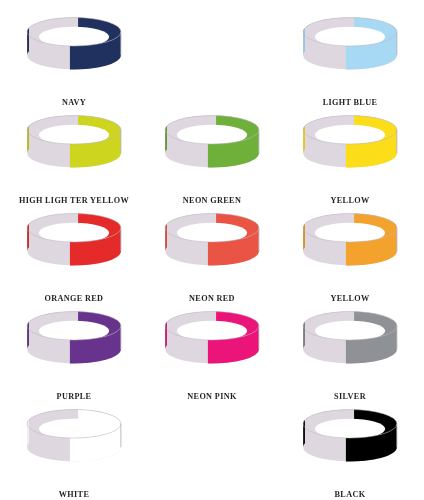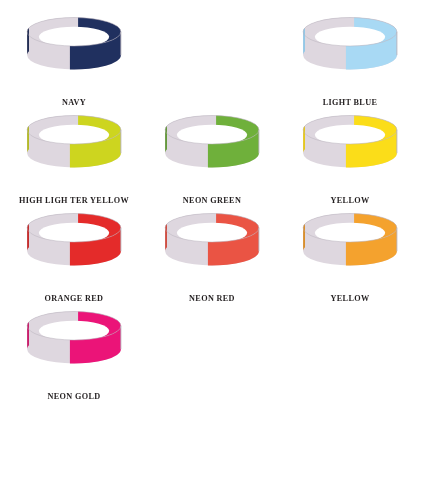--- a/index.html
+++ b/index.html
@@ -190,27 +190,91 @@
         </svg>
         <div class="swatch-label">YELLOW</div>
       </div>
     </div>
     <div class="swatch-row">
       <div class="swatch-cell">
         <svg class="band-art" viewBox="0 0 132 86" preserveAspectRatio="xMidYMid meet">
           <g>
             <ellipse cx="66" cy="26" rx="56" ry="17" fill="#ded7df"></ellipse>
             <path d="M 10 26.000000000000004 A 56 17 0 0 1 122 25.999999999999996 L 122 54 A 56 17 0 0 0 10 54 Z" fill="#ded7df"></path>
+            <path d="M 70.88072159386884 9.064690132440326 A 56 17 0 0 1 122 25.999999999999996 L 122 54 A 56 17 0 0 0 70.88072159386884 37.064690132440326 Z" fill="#68338c"></path>
+            <ellipse cx="66" cy="32" rx="42" ry="12" fill="#ffffff"></ellipse>
+            <path d="M 122 26 A 56 17 0 0 1 10 26.000000000000004 L 10 54 A 56 17 0 0 0 122 54 Z" fill="#ded7df"></path>
+            <path d="M 122 26 A 56 17 0 0 1 61.11927840613114 42.935309867559674 L 61.11927840613114 70.93530986755968 A 56 17 0 0 0 122 54 Z" fill="#68338c"></path>
+            <path d="M 10.076746053743868 25.11028874386996 A 56 17 0 0 1 12.169345027454142 21.314164951111017 L 12.169345027454142 49.31416495111102 A 56 17 0 0 0 10.076746053743868 53.11028874386996 Z" fill="#532872"></path>
+            <path d="M 122 26 A 56 17 0 1 1 122 25.999999999999996 L 122 54 A 56 17 0 1 0 122 54 Z" fill="none" stroke="#b9b2bd" stroke-width="0.6"></path>
+            <ellipse cx="66" cy="26" rx="56" ry="17" fill="none" stroke="#b9b2bd" stroke-width="0.6"></ellipse>
+          </g>
+        </svg>
+        <div class="swatch-label">PURPLE</div>
+      </div>
+      <div class="swatch-cell">
+        <svg class="band-art" viewBox="0 0 132 86" preserveAspectRatio="xMidYMid meet">
+          <g>
+            <ellipse cx="66" cy="26" rx="56" ry="17" fill="#ded7df"></ellipse>
+            <path d="M 10 26.000000000000004 A 56 17 0 0 1 122 25.999999999999996 L 122 54 A 56 17 0 0 0 10 54 Z" fill="#ded7df"></path>
             <path d="M 70.88072159386884 9.064690132440326 A 56 17 0 0 1 122 25.999999999999996 L 122 54 A 56 17 0 0 0 70.88072159386884 37.064690132440326 Z" fill="#eb1478"></path>
             <ellipse cx="66" cy="32" rx="42" ry="12" fill="#ffffff"></ellipse>
             <path d="M 122 26 A 56 17 0 0 1 10 26.000000000000004 L 10 54 A 56 17 0 0 0 122 54 Z" fill="#ded7df"></path>
             <path d="M 122 26 A 56 17 0 0 1 61.11927840613114 42.935309867559674 L 61.11927840613114 70.93530986755968 A 56 17 0 0 0 122 54 Z" fill="#eb1478"></path>
             <path d="M 10.076746053743868 25.11028874386996 A 56 17 0 0 1 12.169345027454142 21.314164951111017 L 12.169345027454142 49.31416495111102 A 56 17 0 0 0 10.076746053743868 53.11028874386996 Z" fill="#c80f63"></path>
             <path d="M 122 26 A 56 17 0 1 1 122 25.999999999999996 L 122 54 A 56 17 0 1 0 122 54 Z" fill="none" stroke="#b9b2bd" stroke-width="0.6"></path>
             <ellipse cx="66" cy="26" rx="56" ry="17" fill="none" stroke="#b9b2bd" stroke-width="0.6"></ellipse>
           </g>
         </svg>
-        <div class="swatch-label">NEON GOLD</div>
-      </div>
-    </div>
-    <div class="swatch-row">
+        <div class="swatch-label">NEON PINK</div>
+      </div>
+      <div class="swatch-cell">
+        <svg class="band-art" viewBox="0 0 132 86" preserveAspectRatio="xMidYMid meet">
+          <g>
+            <ellipse cx="66" cy="26" rx="56" ry="17" fill="#ded7df"></ellipse>
+            <path d="M 10 26.000000000000004 A 56 17 0 0 1 122 25.999999999999996 L 122 54 A 56 17 0 0 0 10 54 Z" fill="#ded7df"></path>
+            <path d="M 70.88072159386884 9.064690132440326 A 56 17 0 0 1 122 25.999999999999996 L 122 54 A 56 17 0 0 0 70.88072159386884 37.064690132440326 Z" fill="#8e9195"></path>
+            <ellipse cx="66" cy="32" rx="42" ry="12" fill="#ffffff"></ellipse>
+            <path d="M 122 26 A 56 17 0 0 1 10 26.000000000000004 L 10 54 A 56 17 0 0 0 122 54 Z" fill="#ded7df"></path>
+            <path d="M 122 26 A 56 17 0 0 1 61.11927840613114 42.935309867559674 L 61.11927840613114 70.93530986755968 A 56 17 0 0 0 122 54 Z" fill="#8e9195"></path>
+            <path d="M 10.076746053743868 25.11028874386996 A 56 17 0 0 1 12.169345027454142 21.314164951111017 L 12.169345027454142 49.31416495111102 A 56 17 0 0 0 10.076746053743868 53.11028874386996 Z" fill="#75787c"></path>
+            <path d="M 122 26 A 56 17 0 1 1 122 25.999999999999996 L 122 54 A 56 17 0 1 0 122 54 Z" fill="none" stroke="#b9b2bd" stroke-width="0.6"></path>
+            <ellipse cx="66" cy="26" rx="56" ry="17" fill="none" stroke="#b9b2bd" stroke-width="0.6"></ellipse>
+          </g>
+        </svg>
+        <div class="swatch-label">SILVER</div>
+      </div>
+    </div>
+    <div class="swatch-row">
+      <div class="swatch-cell">
+        <svg class="band-art" viewBox="0 0 132 86" preserveAspectRatio="xMidYMid meet">
+          <g>
+            <ellipse cx="66" cy="26" rx="56" ry="17" fill="#ded7df"></ellipse>
+            <path d="M 10 26.000000000000004 A 56 17 0 0 1 122 25.999999999999996 L 122 54 A 56 17 0 0 0 10 54 Z" fill="#ded7df"></path>
+            <path d="M 70.88072159386884 9.064690132440326 A 56 17 0 0 1 122 25.999999999999996 L 122 54 A 56 17 0 0 0 70.88072159386884 37.064690132440326 Z" fill="#ffffff"></path>
+            <ellipse cx="66" cy="32" rx="42" ry="12" fill="#ffffff"></ellipse>
+            <path d="M 122 26 A 56 17 0 0 1 10 26.000000000000004 L 10 54 A 56 17 0 0 0 122 54 Z" fill="#ded7df"></path>
+            <path d="M 122 26 A 56 17 0 0 1 61.11927840613114 42.935309867559674 L 61.11927840613114 70.93530986755968 A 56 17 0 0 0 122 54 Z" fill="#ffffff"></path>
+            <path d="M 10.076746053743868 25.11028874386996 A 56 17 0 0 1 12.169345027454142 21.314164951111017 L 12.169345027454142 49.31416495111102 A 56 17 0 0 0 10.076746053743868 53.11028874386996 Z" fill="#f2f2f2"></path>
+            <path d="M 122 26 A 56 17 0 1 1 122 25.999999999999996 L 122 54 A 56 17 0 1 0 122 54 Z" fill="none" stroke="#b9b2bd" stroke-width="0.6"></path>
+            <ellipse cx="66" cy="26" rx="56" ry="17" fill="none" stroke="#b9b2bd" stroke-width="0.6"></ellipse>
+          </g>
+        </svg>
+        <div class="swatch-label">WHITE</div>
+      </div>
+      <div class="swatch-cell">
+        <svg class="band-art" viewBox="0 0 132 86" preserveAspectRatio="xMidYMid meet">
+          <g>
+            <ellipse cx="66" cy="26" rx="56" ry="17" fill="#ded7df"></ellipse>
+            <path d="M 10 26.000000000000004 A 56 17 0 0 1 122 25.999999999999996 L 122 54 A 56 17 0 0 0 10 54 Z" fill="#ded7df"></path>
+            <path d="M 70.88072159386884 9.064690132440326 A 56 17 0 0 1 122 25.999999999999996 L 122 54 A 56 17 0 0 0 70.88072159386884 37.064690132440326 Z" fill="#000000"></path>
+            <ellipse cx="66" cy="32" rx="42" ry="12" fill="#ffffff"></ellipse>
+            <path d="M 122 26 A 56 17 0 0 1 10 26.000000000000004 L 10 54 A 56 17 0 0 0 122 54 Z" fill="#ded7df"></path>
+            <path d="M 122 26 A 56 17 0 0 1 61.11927840613114 42.935309867559674 L 61.11927840613114 70.93530986755968 A 56 17 0 0 0 122 54 Z" fill="#000000"></path>
+            <path d="M 10.076746053743868 25.11028874386996 A 56 17 0 0 1 12.169345027454142 21.314164951111017 L 12.169345027454142 49.31416495111102 A 56 17 0 0 0 10.076746053743868 53.11028874386996 Z" fill="#000000"></path>
+            <path d="M 122 26 A 56 17 0 1 1 122 25.999999999999996 L 122 54 A 56 17 0 1 0 122 54 Z" fill="none" stroke="#b9b2bd" stroke-width="0.6"></path>
+            <ellipse cx="66" cy="26" rx="56" ry="17" fill="none" stroke="#b9b2bd" stroke-width="0.6"></ellipse>
+          </g>
+        </svg>
+        <div class="swatch-label">BLACK</div>
+      </div>
     </div>
   </div>
 
 </body></html>

